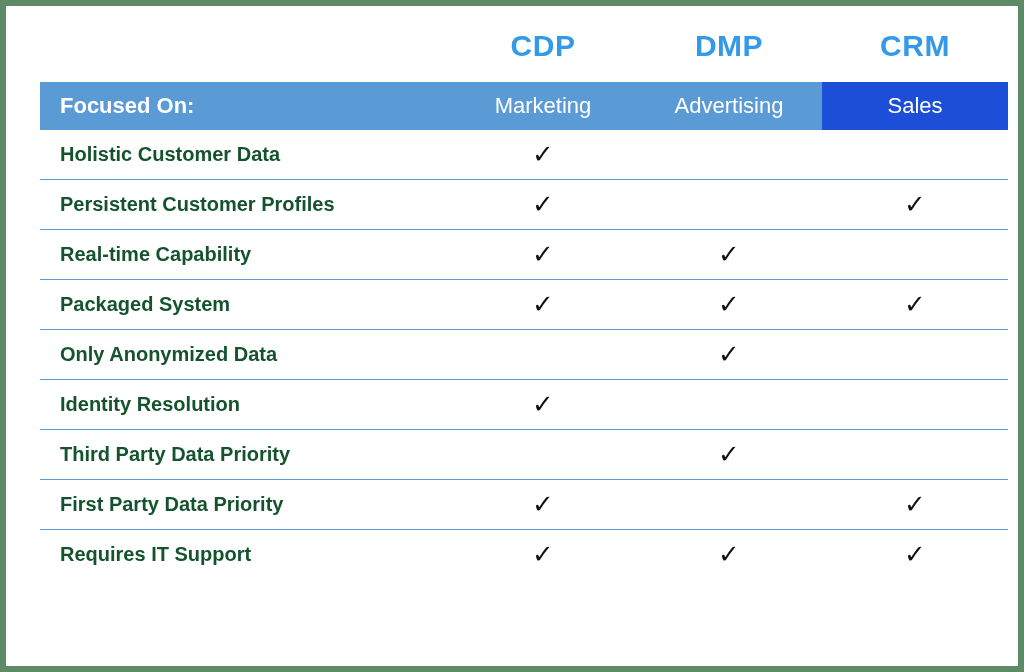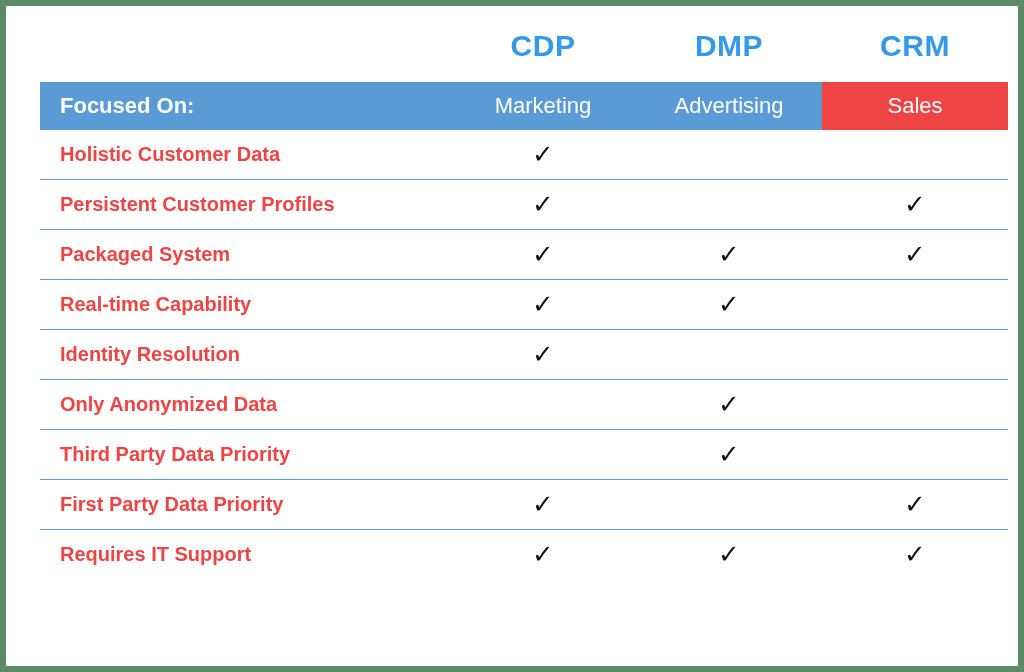--- a/index.html
+++ b/index.html
@@ -80,21 +80,21 @@
     background: #ffffff;
   }
   tr.row:last-child td {
     border-bottom: none;
   }
   td.label {
     text-align: left;
     padding-left: 20px;
     font-size: 20px;
     font-weight: bold;
-    color: #ef4444;
+    color: #14532d;
   }
   td.col {
     text-align: center;
     font-size: 24px;
     color: #111111;
     line-height: 1;
   }
   .check {
     display: inline-block;
     font-size: 26px;
@@ -122,64 +122,64 @@
           <td></td>
           <td class="brand" style="color: rgb(51, 153, 232);">CDP</td>
           <td class="brand" style="color: rgb(51, 153, 232); text-align: center;">DMP</td>
           <td class="brand" style="color: rgb(51, 153, 232);">CRM</td>
         </tr>
 
         <tr class="head-band">
           <td class="label" style="background: rgb(91, 155, 213);">Focused On:</td>
           <td class="col" style="background: rgb(91, 155, 213);">Marketing</td>
           <td class="col" style="background: rgb(91, 155, 213);">Advertising</td>
-          <td class="col" style="background: #ef4444;">Sales</td>
+          <td class="col" style="background: #1d4ed8;">Sales</td>
         </tr>
 
         <tr class="row">
           <td class="label">Holistic Customer Data</td>
           <td class="col"><span class="check">✓</span></td>
           <td class="col"><span class="check empty">✓</span></td>
           <td class="col"><span class="check empty">✓</span></td>
         </tr>
 
         <tr class="row">
           <td class="label">Persistent Customer Profiles</td>
           <td class="col"><span class="check">✓</span></td>
           <td class="col"><span class="check empty">✓</span></td>
           <td class="col"><span class="check">✓</span></td>
         </tr>
 
         <tr class="row">
+          <td class="label">Real-time Capability</td>
+          <td class="col"><span class="check">✓</span></td>
+          <td class="col"><span class="check">✓</span></td>
+          <td class="col"><span class="check empty">✓</span></td>
+        </tr>
+
+        <tr class="row">
           <td class="label">Packaged System</td>
           <td class="col"><span class="check">✓</span></td>
           <td class="col"><span class="check">✓</span></td>
           <td class="col"><span class="check">✓</span></td>
         </tr>
 
-        <tr class="row">
-          <td class="label">Real-time Capability</td>
-          <td class="col"><span class="check">✓</span></td>
-          <td class="col"><span class="check">✓</span></td>
-          <td class="col"><span class="check empty">✓</span></td>
-        </tr>
-
-
+
+
+        <tr class="row">
+          <td class="label">Only Anonymized Data</td>
+          <td class="col"><span class="check empty">✓</span></td>
+          <td class="col"><span class="check">✓</span></td>
+          <td class="col"><span class="check empty">✓</span></td>
+        </tr>
 
         <tr class="row">
           <td class="label">Identity Resolution</td>
           <td class="col"><span class="check">✓</span></td>
           <td class="col"><span class="check empty">✓</span></td>
-          <td class="col"><span class="check empty">✓</span></td>
-        </tr>
-
-        <tr class="row">
-          <td class="label">Only Anonymized Data</td>
-          <td class="col"><span class="check empty">✓</span></td>
-          <td class="col"><span class="check">✓</span></td>
           <td class="col"><span class="check empty">✓</span></td>
         </tr>
 
         <tr class="row">
           <td class="label">Third Party Data Priority</td>
           <td class="col"><span class="check empty">✓</span></td>
           <td class="col"><span class="check">✓</span></td>
           <td class="col"><span class="check empty">✓</span></td>
         </tr>
 

